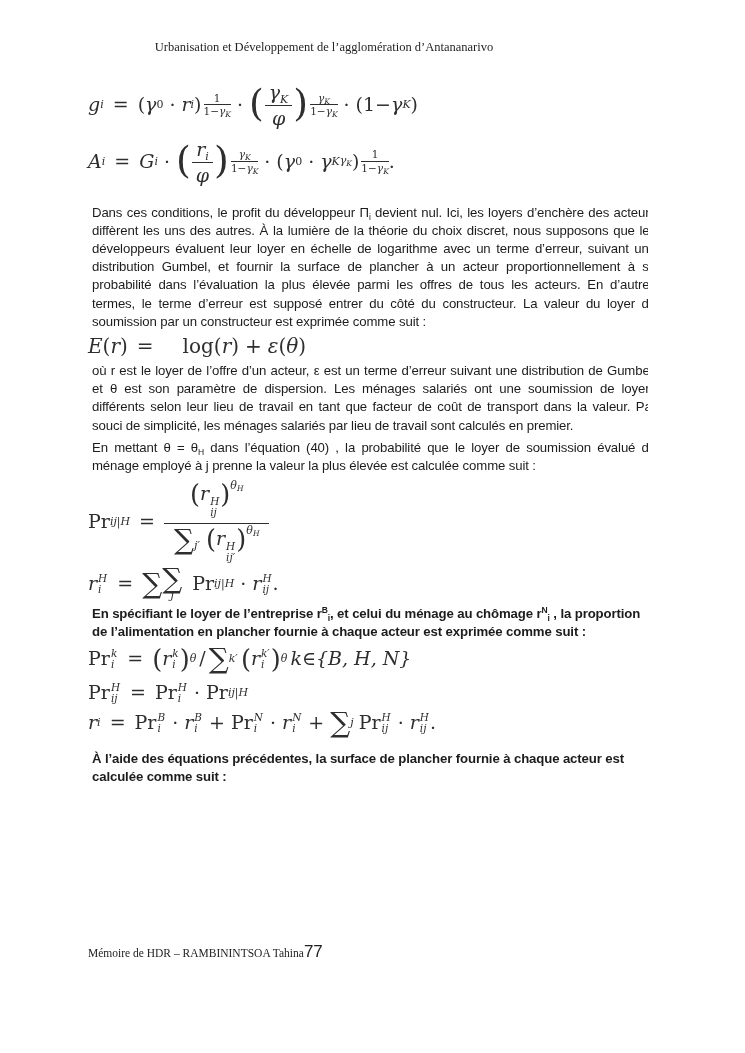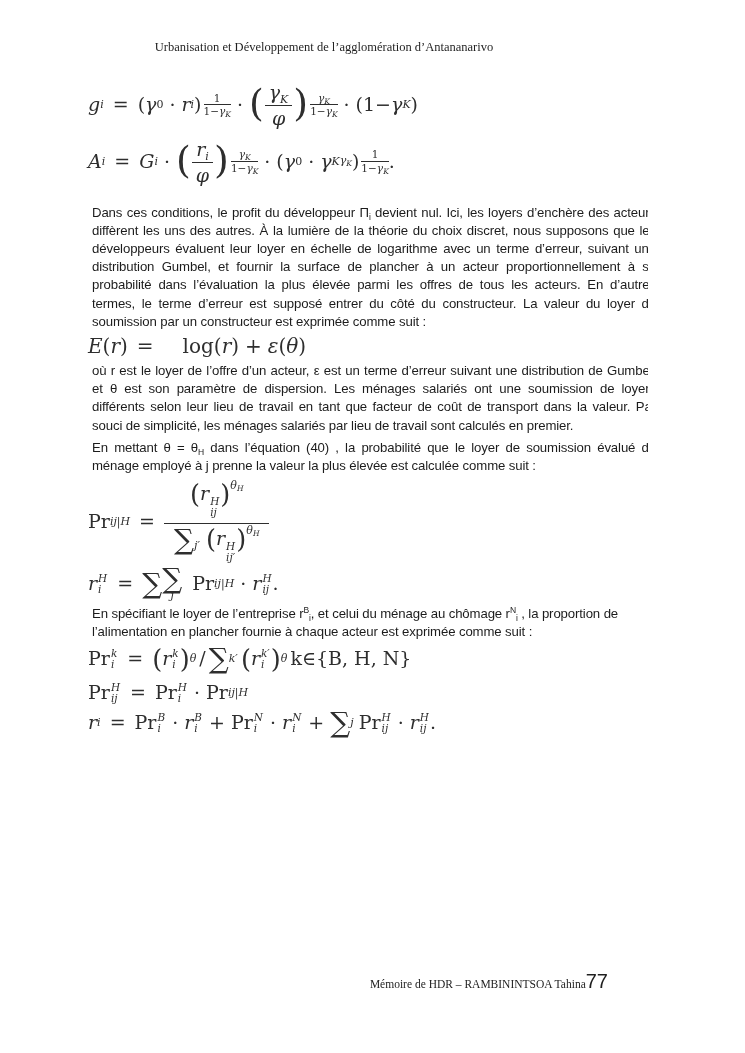--- a/index.html
+++ b/index.html
@@ -2,21 +2,21 @@
 <html lang="fr"><head>
 <meta charset="utf-8">
 <style>
   html,body{margin:0;padding:0;background:#ffffff;}
   .page{position:relative;width:648px;height:1053px;background:#ffffff;overflow:hidden;
         font-family:"Liberation Sans","DejaVu Sans",sans-serif;color:#1c1c1c;}
   .running-header{position:absolute;top:40px;left:0;width:100%;text-align:center;
         font-family:"Liberation Serif","DejaVu Serif",serif;font-size:12.5px;color:#1f1f1f;}
   .content{position:absolute;left:88px;top:78px;width:572px;}
   .para{font-size:13.2px;line-height:18.2px;text-align:justify;letter-spacing:-0.12px;margin:4px;}
-  .para.left{text-align:left;}
+  .para.left{text-align:left;font-weight:bold;}
   .tsup{font-size:8.5px;vertical-align:5px;line-height:0;}
   .tsub{font-size:8.5px;vertical-align:-3px;line-height:0;}
 
   
   .eqrow{display:flex;align-items:center;font-family:"DejaVu Serif","Liberation Serif",serif;
          font-size:19px;color:#2e2e2e;line-height:1.15;flex-wrap:nowrap;}
   .mi{font-style:italic;}
   .rm{font-style:normal;}
   .eqs{margin:0 9px;}
   .op{margin:0 6px;}
@@ -39,25 +39,25 @@
   .stk .t,.stk .b{display:block;}
   .sexp{font-size:11px;font-style:normal;vertical-align:11px;line-height:0;}
   .sum{font-size:28px;line-height:0;vertical-align:-4px;font-style:normal;}
   .sumstk{display:inline-flex;flex-direction:column;align-items:center;line-height:1;
           vertical-align:-14px;margin-right:4px;}
   .sumstk .s{font-size:28px;line-height:24px;}
   .sumstk .u{font-size:11px;font-style:italic;line-height:10px;}
   .bigfrac{display:inline-block;text-align:center;vertical-align:middle;}
   .bigfrac .bnum{display:block;border-bottom:1.4px solid #2e2e2e;padding:2px 10px 5px;}
   .bigfrac .bden{display:block;padding:4px 10px 0;}
-  .cond{margin-left:3px;}
-  .footer{position:absolute;left:88px;right:40px;top:942px;display:flex;
-          justify-content:flex-end;align-items:baseline;margin-top:28px;}
+  .cond{font-style:italic;margin-left:3px;}
+  .footer{position:absolute;left:88px;right:56px;top:942px;display:flex;
+          justify-content:flex-start;align-items:baseline;}
   .footer-left{font-family:"Liberation Serif","DejaVu Serif",serif;font-size:11.5px;color:#222;}
-  .page-num{font-size:20px;color:#1f1f1f;}
+  .page-num{font-size:17px;color:#1f1f1f;}
   .mt4{margin-top:4px;} .mt6{margin-top:6px;} .mt8{margin-top:8px;}
   .mt12{margin-top:12px;} .mt14{margin-top:14px;} .mt16{margin-top:16px;} .mt18{margin-top:18px;}
   .mb4{margin-bottom:4px;} .mb6{margin-bottom:6px;} .mb10{margin-bottom:10px;}
 </style>
 </head>
 <body>
 
 <div class="page">
 
   <div class="running-header">Urbanisation et Développement de l’agglomération d’Antananarivo</div>
@@ -284,20 +284,21 @@
         </span>
       <span class="op">·</span>
       <span class="mi">r</span>
         <span class="stk">
           <span class="t">H</span>
           <span class="b">ij</span>
         </span>
       <span class="rm">.</span>
     </div>
 
+    <p class="para left mt16">À l’aide des équations précédentes, la surface de plancher fournie à chaque acteur est calculée comme suit :</p>
 
   </div>
 
   <div class="footer">
     <span class="footer-left">Mémoire de HDR – RAMBININTSOA Tahina</span>
     <span class="page-num">77</span>
   </div>
 
 </div>
 

